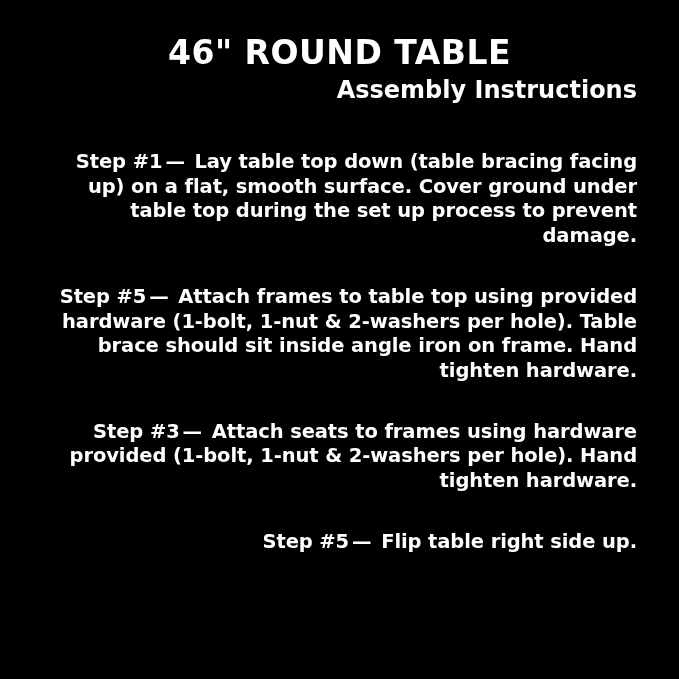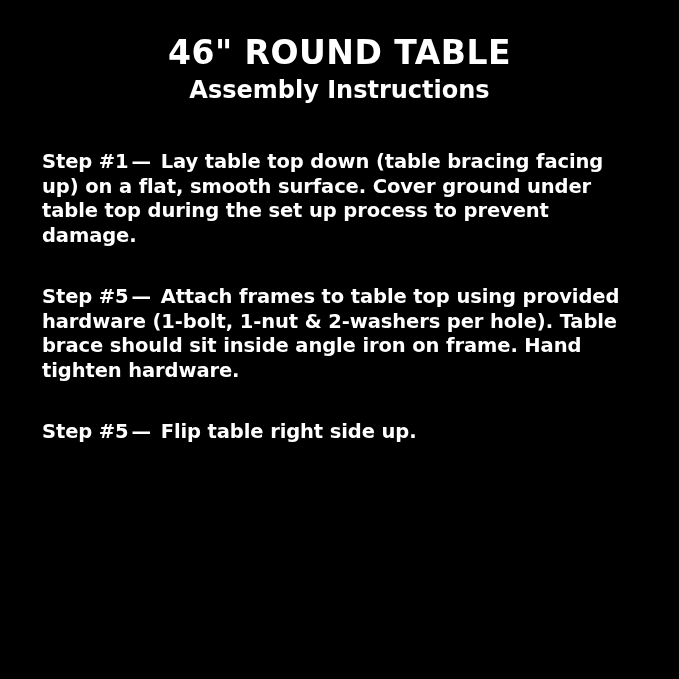--- a/index.html
+++ b/index.html
@@ -24,36 +24,36 @@
   }
   .title {
     text-align: center;
     font-size: 33px;
     font-weight: bold;
     letter-spacing: 0.5px;
     line-height: 1.15;
     margin: 0 0 4px 0;
   }
   .subtitle {
-    text-align: center;
+    text-align: right;
     font-size: 24px;
     font-weight: bold;
     line-height: 1.2;
     margin: 0 0 26px 0;
   }
   .steps {
     display: flex;
     flex-direction: column;
   }
   .step {
     font-size: 19.5px;
     font-weight: bold;
     line-height: 1.26;
     margin-bottom: 17px;
-    text-align: left;
+    text-align: right;
     letter-spacing: -0.1px;
   }
   .step:last-child {
     margin-bottom: 12px;
   }
   .step-label {
     white-space: nowrap;
   }
   .step-dash {
     padding: 0 3px;
@@ -70,20 +70,23 @@
   <div class="steps">
 
     <p class="step">
       <span class="step-label">Step #1</span><span class="step-dash">—</span>&nbsp;<span>Lay table top down (table bracing facing up) on a flat, smooth surface. Cover ground under table top during the set up process to prevent damage.</span>
     </p>
 
     <p class="step">
       <span class="step-label">Step #5</span><span class="step-dash">—</span>&nbsp;<span>Attach frames to table top using provided hardware (1-bolt, 1-nut &amp; 2-washers per hole). Table brace should sit inside angle iron on frame. Hand tighten hardware.</span>
     </p>
 
+    <p class="step">
+      <span class="step-label">Step #3</span><span class="step-dash">—</span>&nbsp;<span>Attach seats to frames using hardware provided (1-bolt, 1-nut &amp; 2-washers per hole). Hand tighten hardware.</span>
+    </p>
 
 
     <p class="step">
       <span class="step-label">Step #5</span><span class="step-dash">—</span>&nbsp;<span>Flip table right side up.</span>
     </p>
 
   </div>
 </div>
 
 </body></html>

